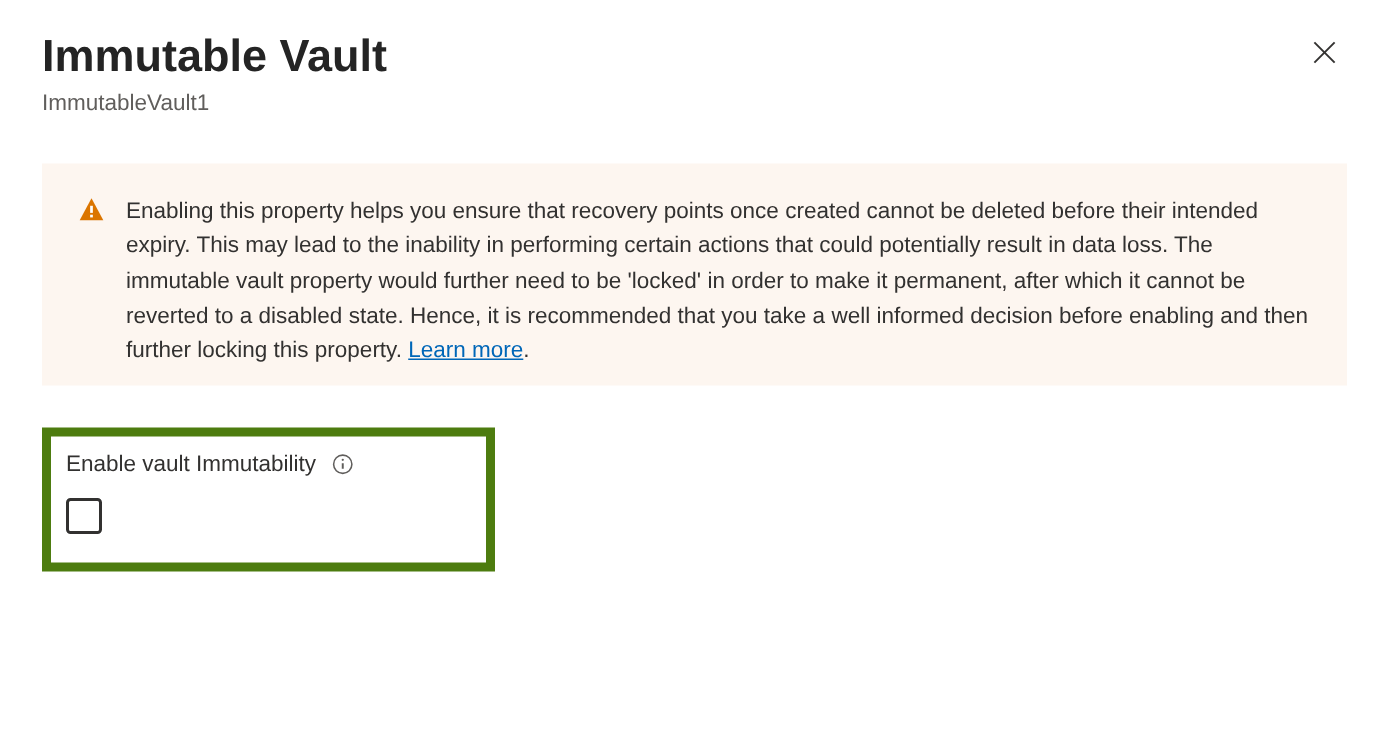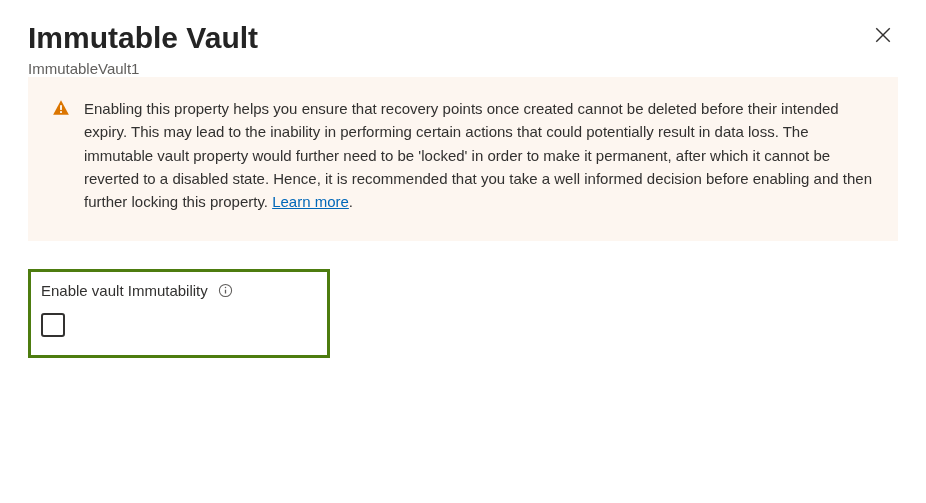--- a/index.html
+++ b/index.html
@@ -45,46 +45,47 @@
       align-items: center;
       justify-content: center;
       color: #323130;
     }
     .close-btn svg {
       width: 18px;
       height: 18px;
     }
     .info-banner {
       background: #fdf6f0;
-      padding: 20px 24px 28px 24px;
+      padding: 20px 24px 12px 24px;
       display: flex;
       align-items: flex-start;
       gap: 14px;
       margin-bottom: 28px;
+      margin-top: 32px;
     }
     .warning-icon {
       flex-shrink: 0;
       margin-top: 2px;
     }
     .warning-icon svg {
       width: 18px;
       height: 18px;
     }
     .banner-text {
       font-size: 15px;
       line-height: 1.55;
       color: #323130;
     }
     .learn-more {
       color: #0067b8;
       text-decoration: underline;
       cursor: pointer;
     }
     .highlight-box {
-      border: 3px solid #4d7c0f;
+      border: 6px solid #4d7c0f;
       padding: 10px 1px 14px 10px;
       display: inline-block;
       min-width: 302px;
     }
     .field-label-row {
       display: flex;
       align-items: center;
       gap: 10px;
       margin-bottom: 14px;
     }

